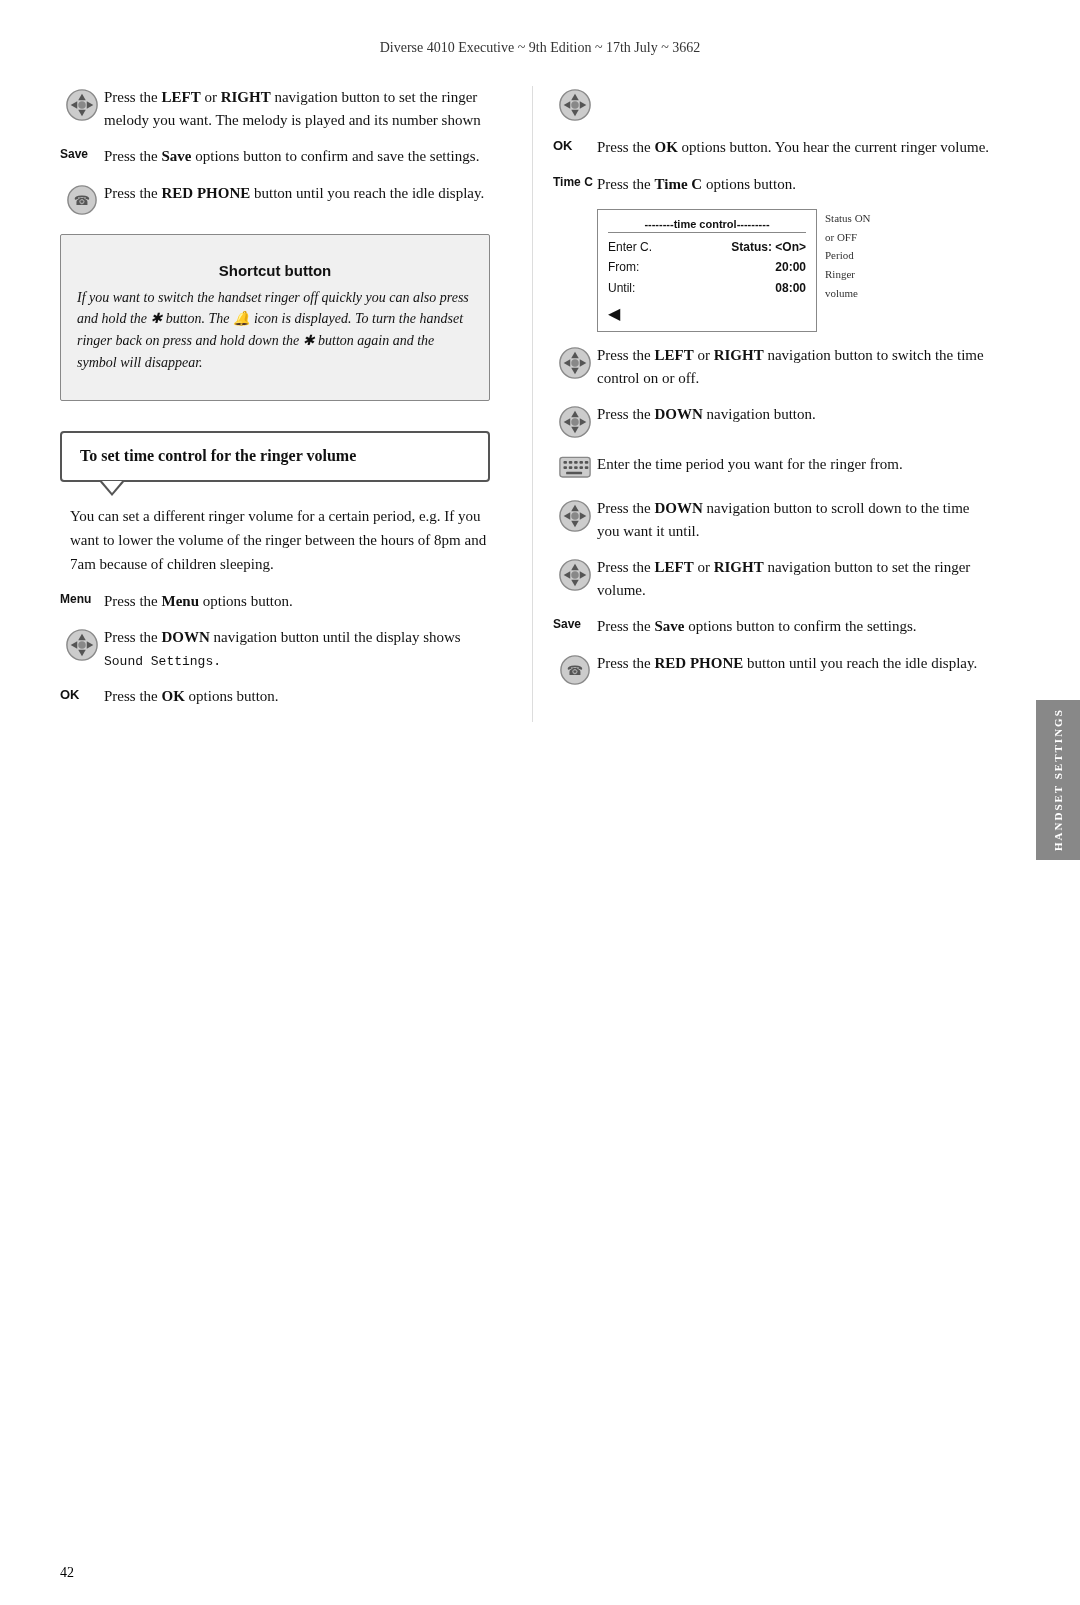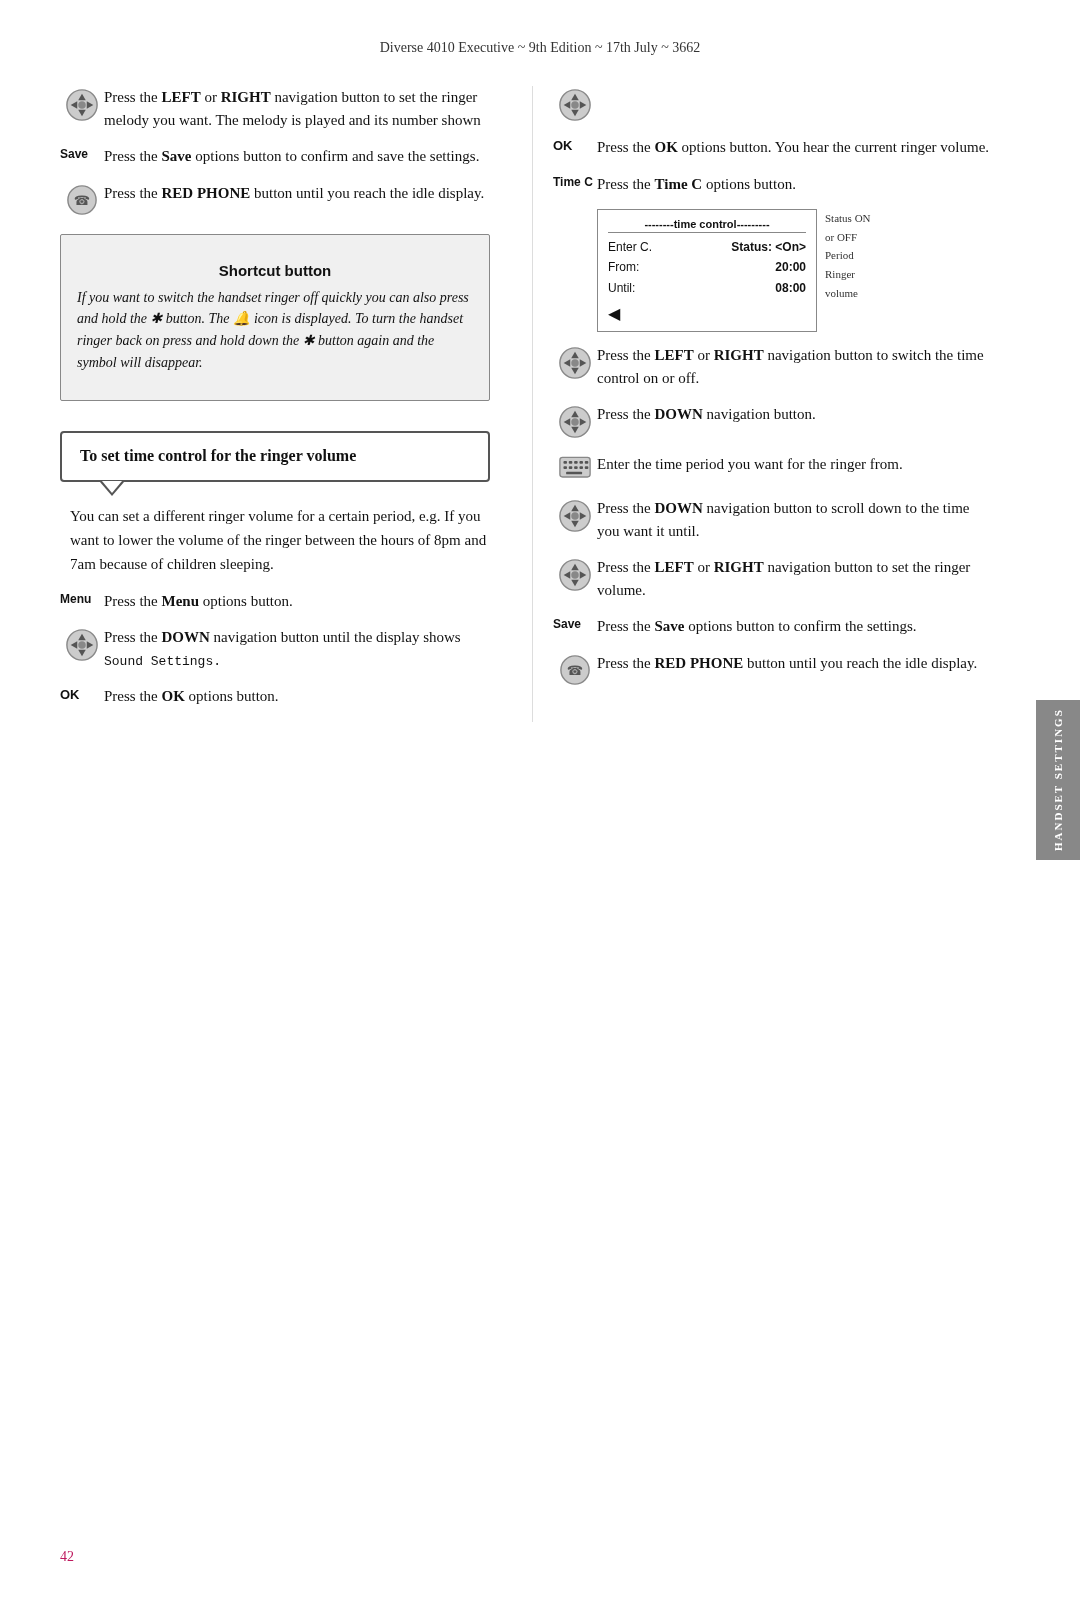--- a/index.html
+++ b/index.html
@@ -237,24 +237,24 @@
 
     
     .kbd-icon {
       width: 32px;
       height: 28px;
     }
 
     
     .page-number {
       position: absolute;
-      bottom: 40px;
+      bottom: 24px;
       left: 60px;
       font-size: 14px;
-      color: #be185d;
+      color: #000000;
     }
   </style>
 </head>
 <body>
 
 <div class="page-container">
 
   <div class="side-tab">HANDSET SETTINGS</div>
 
   <div class="page-header">Diverse 4010 Executive ~ 9th Edition ~ 17th July ~ 3662</div>

